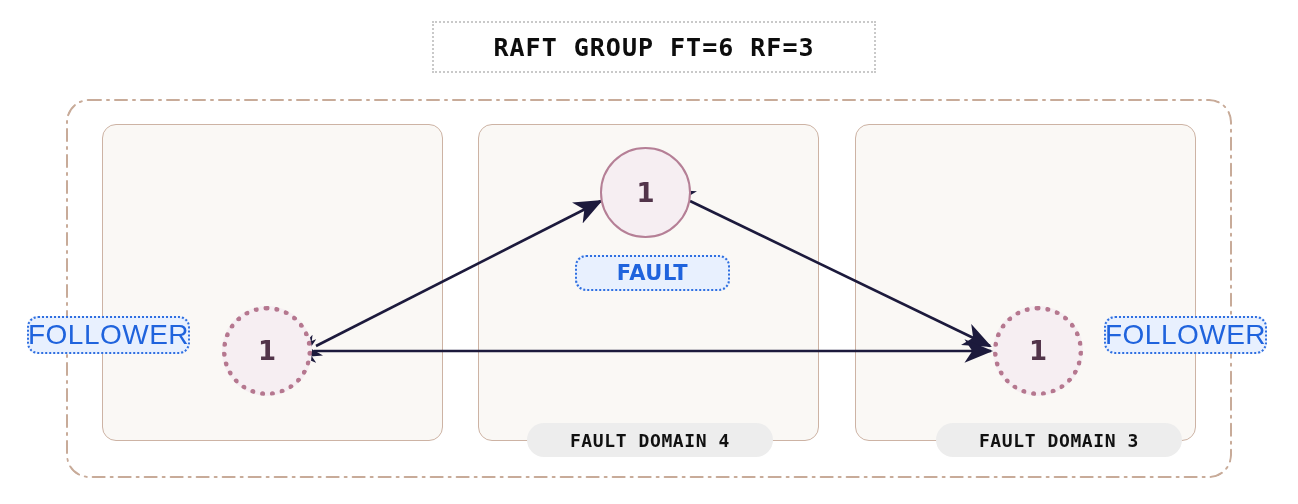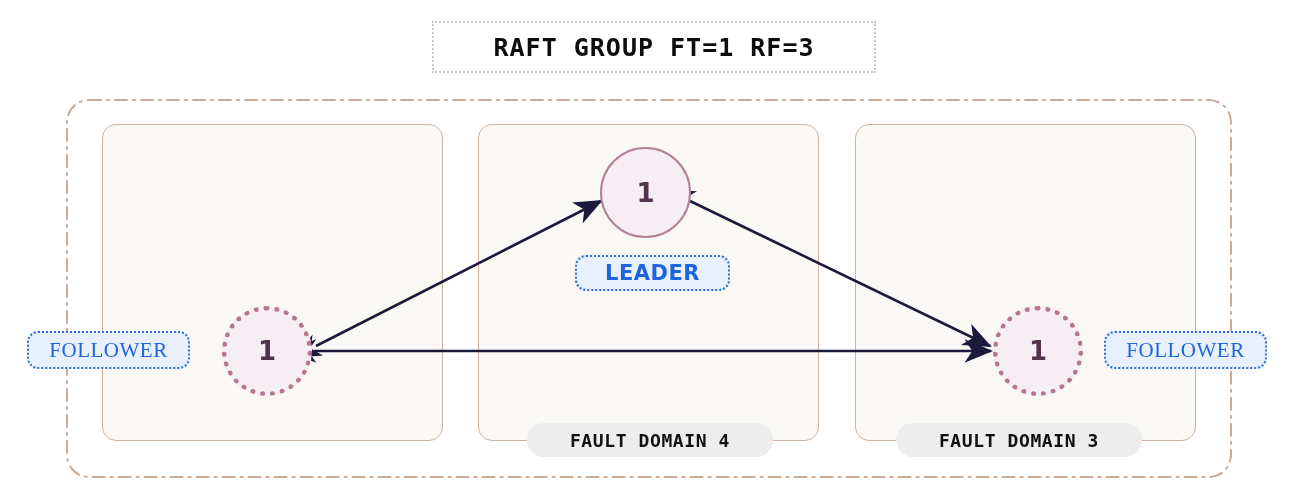--- a/index.html
+++ b/index.html
@@ -78,21 +78,21 @@
     font-size: 18px;
     font-weight: bold;
     letter-spacing: 0.6px;
     color: #111111;
     white-space: pre;
     box-sizing: border-box;
     padding: 0 18px;
   }
   #fault-domain-label-1 { left: 150px; width: 246px; }
   #fault-domain-label-2 { left: 527px; width: 246px; }
-  #fault-domain-label-3 { left: 896px; width: 246px; }
+  #fault-domain-label-3 { left: 936px; width: 246px; }
 
   
   #edge-layer {
     position: absolute;
     left: 0;
     top: 0;
     width: 1298px;
     height: 504px;
     pointer-events: none;
   }
@@ -153,38 +153,38 @@
     left: 575px;
     top: 255px;
     width: 155px;
     height: 36px;
     font-family: "DejaVu Sans", sans-serif;
     font-size: 21px;
     font-weight: bold;
     letter-spacing: 0.5px;
   }
   .badge-follower {
-    top: 331px;
+    top: 316px;
     width: 163px;
     height: 38px;
-    font-family: Liberation Serif, serif;
-    font-size: 21px;
+    font-family: Liberation Sans, sans-serif;
+    font-size: 28px;
     font-weight: normal;
     letter-spacing: 0.5px;
   }
   #badge-follower-left { left: 27px; }
   #badge-follower-right { left: 1104px; }
 </style>
 </head>
 <body>
 
 <div id="canvas">
 
   <div id="title-box">
-    <span id="title-text">RAFT GROUP FT=1 RF=3</span>
+    <span id="title-text">RAFT GROUP FT=6 RF=3</span>
   </div>
 
   <svg id="raft-group-dashdot" viewBox="0 0 1166 379">
     <rect x="1" y="1" width="1164" height="377" rx="22" ry="22" fill="none" stroke="#c8ab99" stroke-width="2" stroke-dasharray="12 6 2 6" stroke-linecap="round"></rect>
   </svg>
 
   <div class="fault-domain-box" id="fault-domain-box-1"></div>
   <div class="fault-domain-box" id="fault-domain-box-2"></div>
   <div class="fault-domain-box" id="fault-domain-box-3"></div>
 
@@ -208,20 +208,20 @@
   <div class="node" id="node-leader">
     <span class="node-label">1</span>
   </div>
   <div class="node" id="node-follower-1">
     <span class="node-label">1</span>
   </div>
   <div class="node" id="node-follower-2">
     <span class="node-label">1</span>
   </div>
 
-  <div class="role-badge" id="badge-leader">LEADER</div>
+  <div class="role-badge" id="badge-leader">FAULT</div>
   <div class="role-badge badge-follower" id="badge-follower-left">FOLLOWER</div>
   <div class="role-badge badge-follower" id="badge-follower-right">FOLLOWER</div>
 
   <div class="fault-domain-label" id="fault-domain-label-2">FAULT DOMAIN 4</div>
   <div class="fault-domain-label" id="fault-domain-label-3">FAULT DOMAIN 3</div>
 
 </div>
 
 </body></html>

